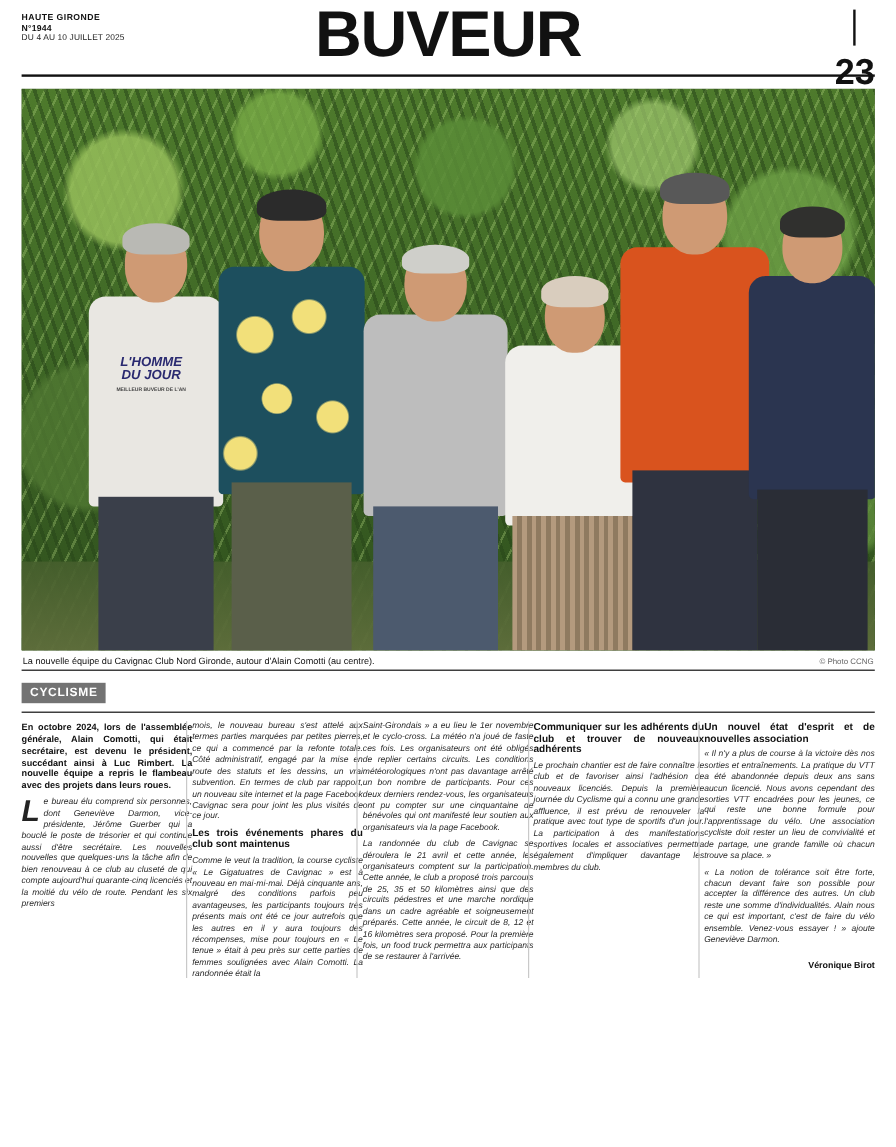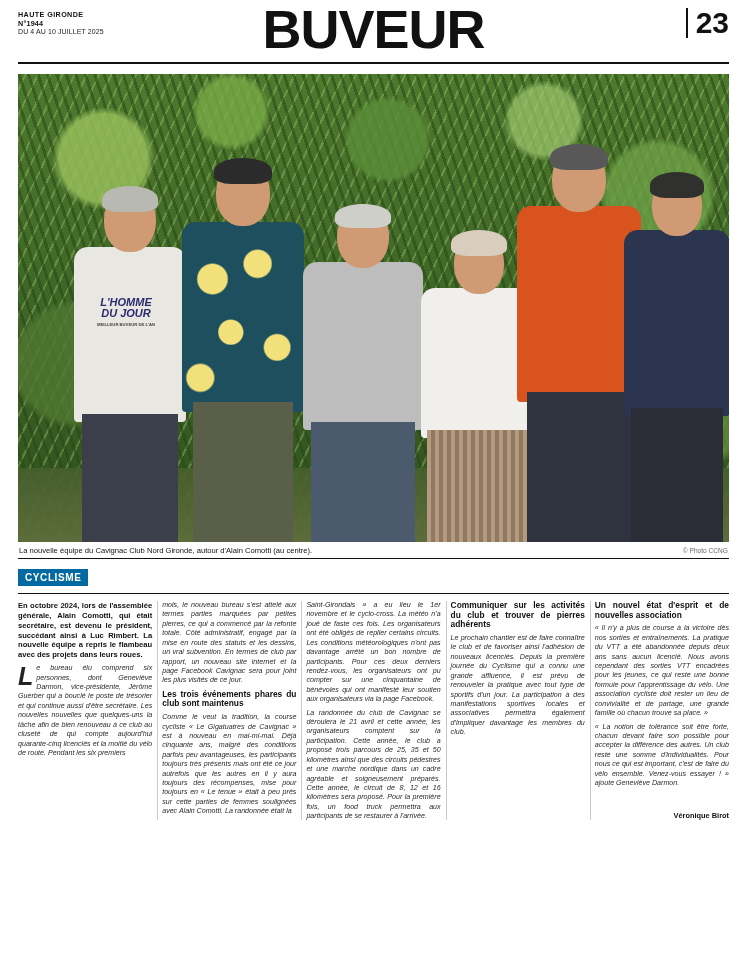--- a/index.html
+++ b/index.html
@@ -64,20 +64,21 @@
     letter-spacing: -1px;
     line-height: 1;
   }
   .page-number-wrap {
     position: absolute;
     right: 18px;
     top: 8px;
     display: flex;
     align-items: center;
     gap: 8px;
+    flex-direction: column;
   }
   .page-rule {
     width: 2px;
     height: 30px;
     background: #111;
     display: inline-block;
   }
   .page-number {
     font-size: 30px;
     font-weight: bold;
@@ -150,21 +151,21 @@
   }
   .p-legs {
     position: absolute;
     left: 50%;
     transform: translateX(-50%);
     background: #2c2f3a;
   }
   .caption-row {
     display: flex;
     justify-content: space-between;
-    align-items: center;
+    align-items: flex-end;
     padding: 4px 1px 0 1px;
   }
   .caption {
     font-size: 7.6px;
     color: #111;
   }
   .credit {
     font-size: 6.6px;
     color: #666;
   }
@@ -173,21 +174,21 @@
     background: #111;
     margin-top: 3px;
   }
 
   
   .kicker-wrap {
     margin: 8px 18px 0 18px;
   }
   .kicker {
     display: inline-block;
-    background: #0369a1;
+    background: #737373;
     color: #fff;
     font-size: 10px;
     font-weight: bold;
     letter-spacing: 0.6px;
     padding: 3px 7px 3px 7px;
   }
   .headline {
     margin: 6px 18px 0 18px;
     font-size: 27.5px;
     font-weight: bold;
@@ -198,21 +199,20 @@
     margin: 7px 18px 0 18px;
     height: 1px;
     background: #111;
   }
 
   
   .cols {
     margin: 7px 18px 0 18px;
     display: grid;
     grid-template-columns: repeat(5, 1fr);
-    column-gap: 10px;
     font-size: 7.1px;
     line-height: 1.33;
     text-align: justify;
     color: #111;
   }
   .cols p {
     margin: 0 0 4px 0;
   }
   .lede {
     font-weight: bold;
@@ -238,21 +238,21 @@
   .col-rule::before {
     content: "";
     position: absolute;
     left: -5px;
     top: 0;
     bottom: 6px;
     width: 1px;
     background: #c9c9c9;
   }
   .byline {
-    margin-top: 23px;
+    margin-top: 12px;
     font-size: 7.4px;
     font-weight: bold;
     text-align: right;
   }
   .blurry {
     filter: blur(0.35px);
     opacity: 0.92;
     font-style: italic;
   }
 </style>
@@ -359,25 +359,25 @@
       <p class="subhead">Les trois événements phares du club sont maintenus</p>
       <p class="blurry">Comme le veut la tradition, la course cycliste « Le Gigatuatres de Cavignac » est à nouveau en mai-mi-mai. Déjà cinquante ans, malgré des conditions parfois peu avantageuses, les participants toujours très présents mais ont été ce jour autrefois que les autres en il y aura toujours des récompenses, mise pour toujours en « Le tenue » était à peu près sur cette parties de femmes soulignées avec Alain Comotti. La randonnée était la</p>
     </div>
 
     <div class="col-rule">
       <p class="blurry">Saint-Girondais » a eu lieu le 1er novembre et le cyclo-cross. La météo n'a joué de faste ces fois. Les organisateurs ont été obligés de replier certains circuits. Les conditions météorologiques n'ont pas davantage arrêté un bon nombre de participants. Pour ces deux derniers rendez-vous, les organisateurs ont pu compter sur une cinquantaine de bénévoles qui ont manifesté leur soutien aux organisateurs via la page Facebook.</p>
       <p class="blurry">La randonnée du club de Cavignac se déroulera le 21 avril et cette année, les organisateurs comptent sur la participation. Cette année, le club a proposé trois parcours de 25, 35 et 50 kilomètres ainsi que des circuits pédestres et une marche nordique dans un cadre agréable et soigneusement préparés. Cette année, le circuit de 8, 12 et 16 kilomètres sera proposé. Pour la première fois, un food truck permettra aux participants de se restaurer à l'arrivée.</p>
     </div>
 
     <div class="col-rule">
-      <p class="subhead">Communiquer sur les activités du club et trouver de pierres adhérents</p>
+      <p class="subhead">Communiquer sur les adhérents du club et trouver de nouveaux adhérents</p>
       <p class="blurry">Le prochain chantier est de faire connaître le club et de favoriser ainsi l'adhésion de nouveaux licenciés. Depuis la première journée du Cyclisme qui a connu une grande affluence, il est prévu de renouveler la pratique avec tout type de sportifs d'un jour. La participation à des manifestations sportives locales et associatives permettra également d'impliquer davantage les membres du club.</p>
     </div>
 
     <div class="col-rule">
       <p class="subhead">Un nouvel état d'esprit et de nouvelles association</p>
       <p class="blurry">« Il n'y a plus de course à la victoire dès nos sorties et entraînements. La pratique du VTT a été abandonnée depuis deux ans sans aucun licencié. Nous avons cependant des sorties VTT encadrées pour les jeunes, ce qui reste une bonne formule pour l'apprentissage du vélo. Une association cycliste doit rester un lieu de convivialité et de partage, une grande famille où chacun trouve sa place. »</p>
-      <p class="blurry">« La notion de tolérance soit être forte, chacun devant faire son possible pour accepter la différence des autres. Un club reste une somme d'individualités. Pour nous ce qui est important, c'est de faire du vélo ensemble. Venez-vous essayer ! » ajoute Geneviève Darmon.</p>
+      <p class="blurry">« La notion de tolérance soit être forte, chacun devant faire son possible pour accepter la différence des autres. Un club reste une somme d'individualités. Alain nous ce qui est important, c'est de faire du vélo ensemble. Venez-vous essayer ! » ajoute Geneviève Darmon.</p>
       <div class="byline">Véronique Birot</div>
     </div>
 
   </div>
 </div>
 
 </body></html>

